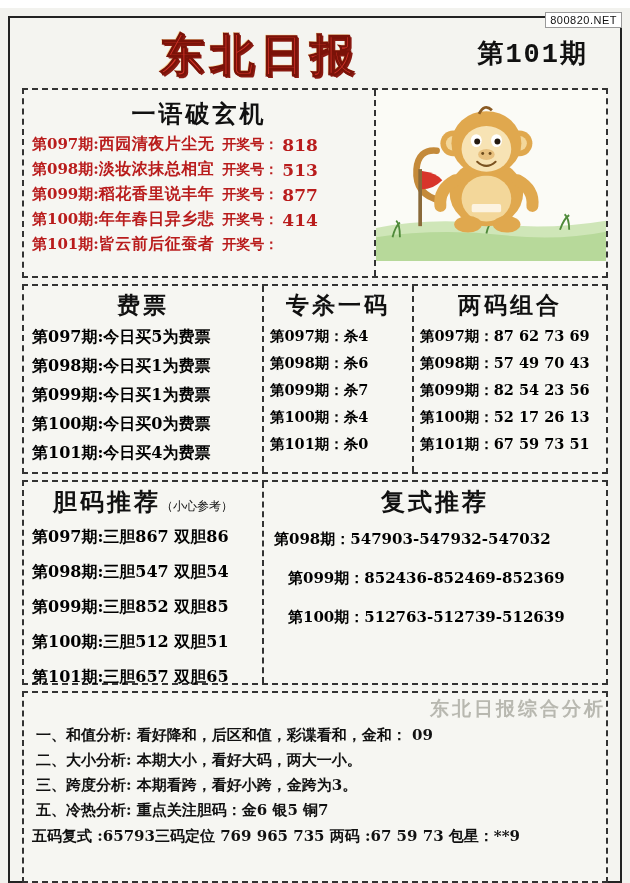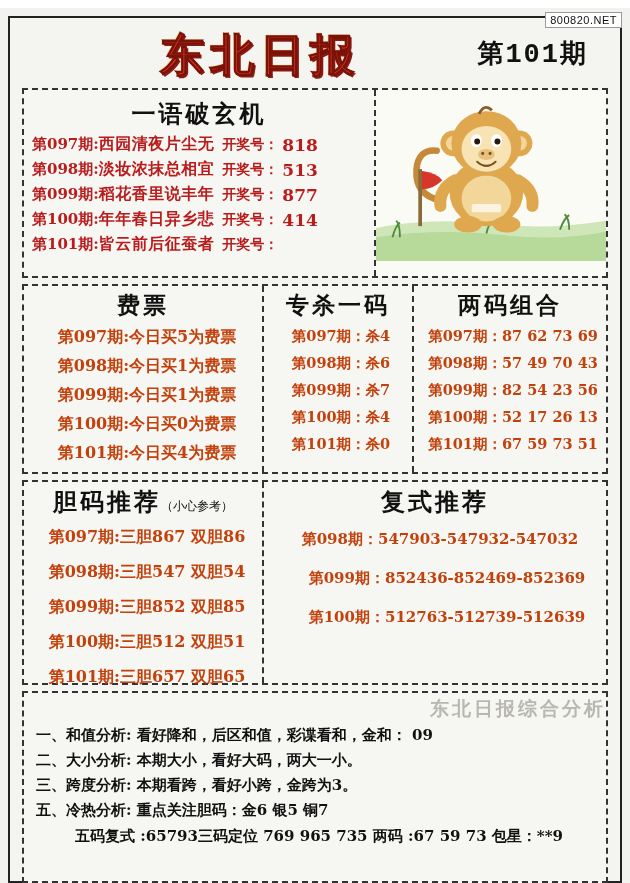--- a/index.html
+++ b/index.html
@@ -152,24 +152,23 @@
   .sec2 .col {
     box-sizing: border-box;
   }
   .col-a { width: 240px; border-right: 2px dashed #333; }
   .col-b { width: 150px; border-right: 2px dashed #333; }
   .col-c { flex: 1; }
   .rowline {
     font-family: "DejaVu Serif", serif;
     font-size: 15.5px;
     font-weight: bold;
-    color: #c2410c;
+    color: #000000;
     padding: 4px 0 4px 8px;
     white-space: nowrap;
-    text-align: center;
   }
   .col-a .rowline { font-size: 16px; }
   .col-b .rowline { font-size: 14.5px; padding-left: 6px; }
   .col-c .rowline { font-size: 14.5px; padding-left: 6px; }
   .sec2 .sec-title { font-size: 23px; }
   
   .sec3 {
     display: flex;
     height: 205px;
   }
@@ -212,21 +211,21 @@
     padding: 3px 0 3px 12px;
     white-space: nowrap;
   }
   .ana-last {
     font-family: "DejaVu Serif", serif;
     font-size: 15px;
     font-weight: bold;
     color: #111;
     padding: 4px 0 2px 8px;
     white-space: nowrap;
-    text-align: center;
+    text-align: left;
   }
 </style>
 </head>
 <body>
 
 <div class="page">
   <div class="watermark">800820.NET</div>
 
   <div class="outer-frame">
 

